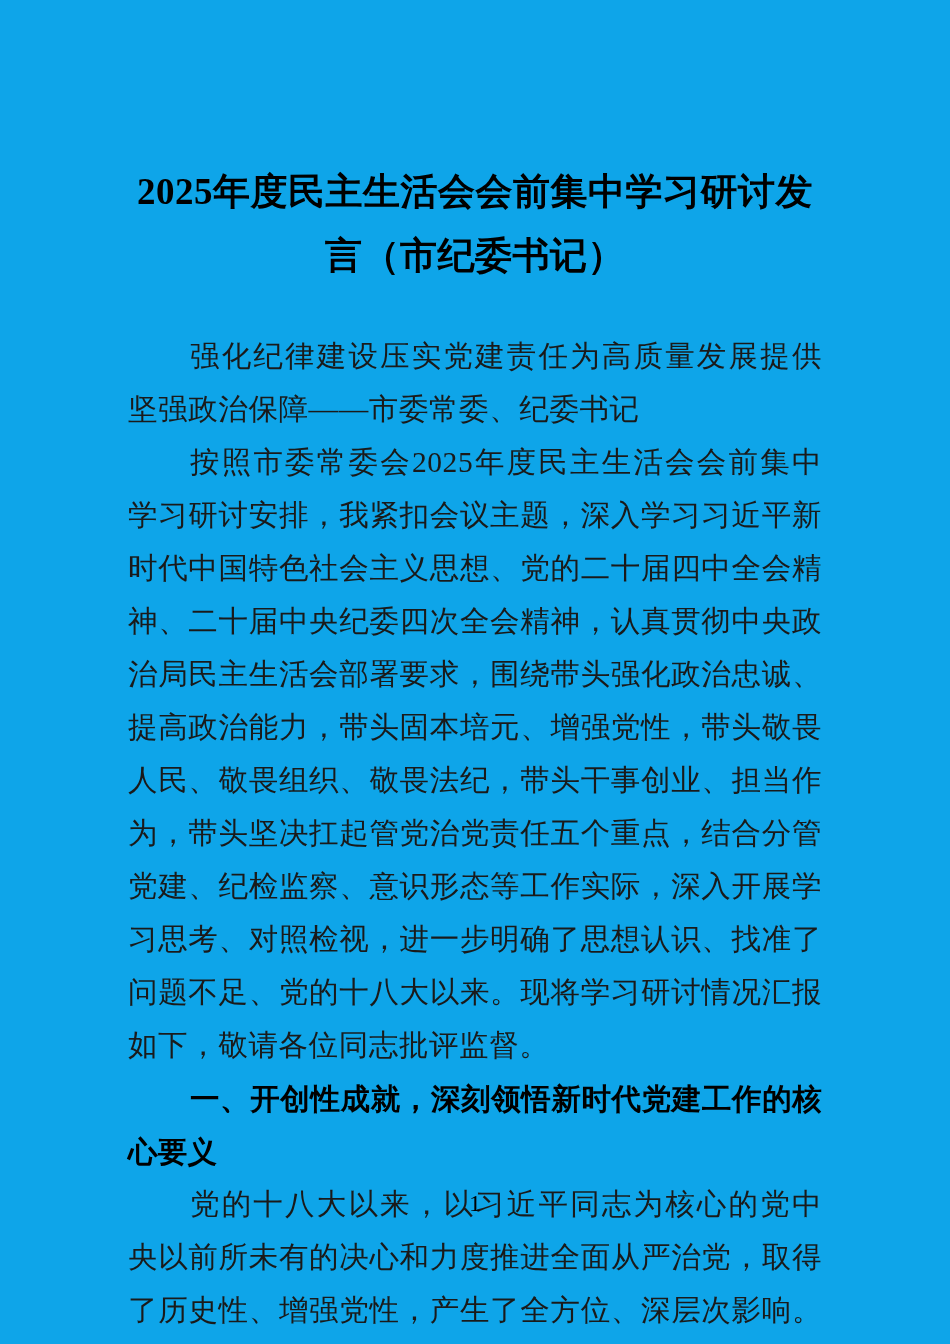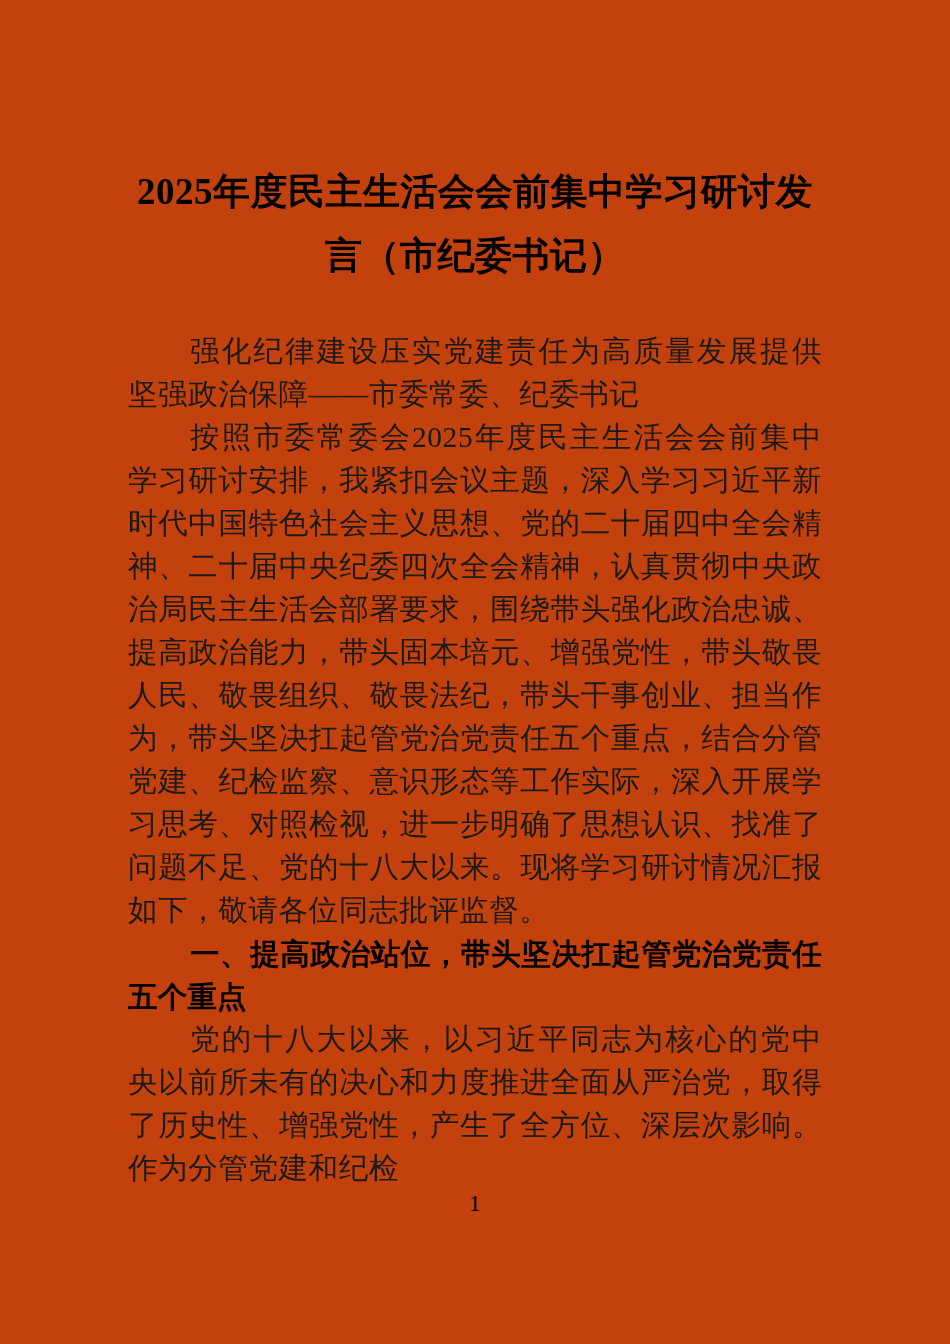--- a/index.html
+++ b/index.html
@@ -4,21 +4,21 @@
 <style>
   html, body {
     margin: 0;
     padding: 0;
     background: #ffffff;
   }
   .page {
     position: relative;
     width: 950px;
     height: 1344px;
-    background: #c2410c;
+    background: #0ea5e9;
     margin: 0 auto;
     overflow: hidden;
     box-sizing: border-box;
   }
 
   
   .doc-title {
     position: absolute;
     left: 128px;
     top: 160px;
@@ -38,21 +38,21 @@
     position: absolute;
     left: 128px;
     top: 330px;
     width: 694px;
   }
 
   p.para {
     margin: 0;
     font-family: "Liberation Serif", "DejaVu Serif", serif;
     font-size: 29.5px;
-    line-height: 43px;
+    line-height: 53px;
     color: #1a1a1a;
     text-align: justify;
     text-justify: inter-character;
     text-indent: 62px;
     letter-spacing: 0.6px;
     word-break: break-all;
   }
 
   p.para.heading {
     font-family: "Liberation Sans", "DejaVu Sans", sans-serif;
@@ -80,21 +80,21 @@
 <div class="page">
 
   <div class="doc-title">2025年度民主生活会会前集中学习研讨发言（市纪委书记）</div>
 
   <div class="body-block">
 
     <p class="para">强化纪律建设压实党建责任为高质量发展提供坚强政治保障——市委常委、纪委书记</p>
 
     <p class="para">按照市委常委会2025年度民主生活会会前集中学习研讨安排，我紧扣会议主题，深入学习习近平新时代中国特色社会主义思想、党的二十届四中全会精神、二十届中央纪委四次全会精神，认真贯彻中央政治局民主生活会部署要求，围绕带头强化政治忠诚、提高政治能力，带头固本培元、增强党性，带头敬畏人民、敬畏组织、敬畏法纪，带头干事创业、担当作为，带头坚决扛起管党治党责任五个重点，结合分管党建、纪检监察、意识形态等工作实际，深入开展学习思考、对照检视，进一步明确了思想认识、找准了问题不足、党的十八大以来。现将学习研讨情况汇报如下，敬请各位同志批评监督。</p>
 
-    <p class="para heading">一、提高政治站位，带头坚决扛起管党治党责任五个重点</p>
+    <p class="para heading">一、开创性成就，深刻领悟新时代党建工作的核心要义</p>
 
     <p class="para">党的十八大以来，以习近平同志为核心的党中央以前所未有的决心和力度推进全面从严治党，取得了历史性、增强党性，产生了全方位、深层次影响。作为分管党建和纪检</p>
 
   </div>
 
   <div class="page-number">1</div>
 
 </div>
 
 </body></html>

